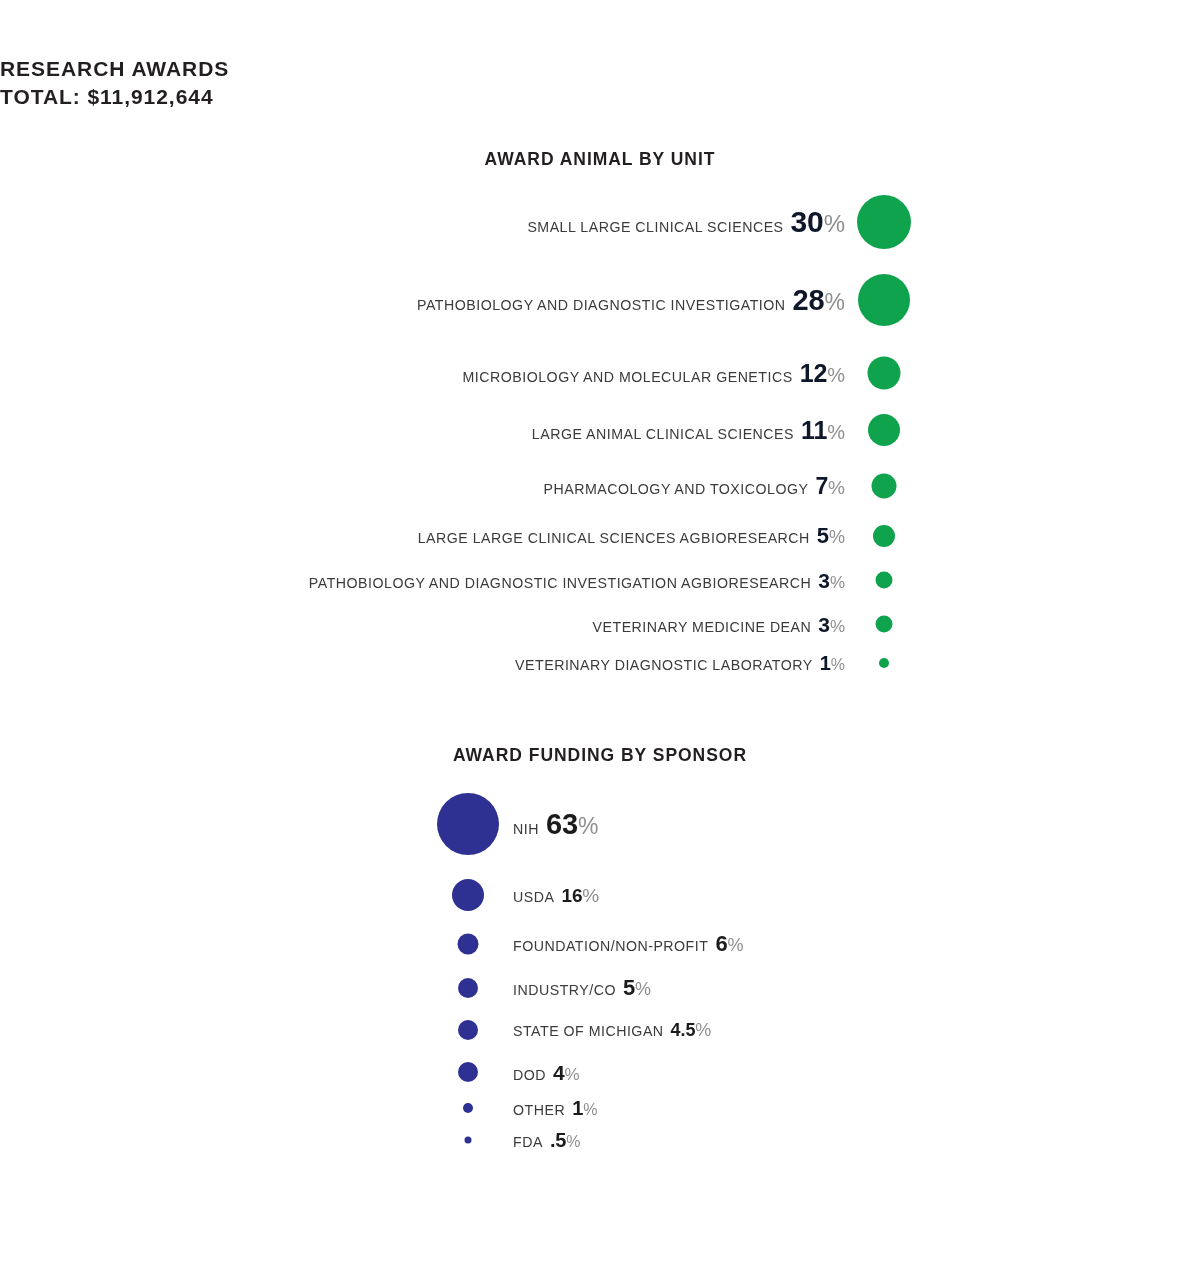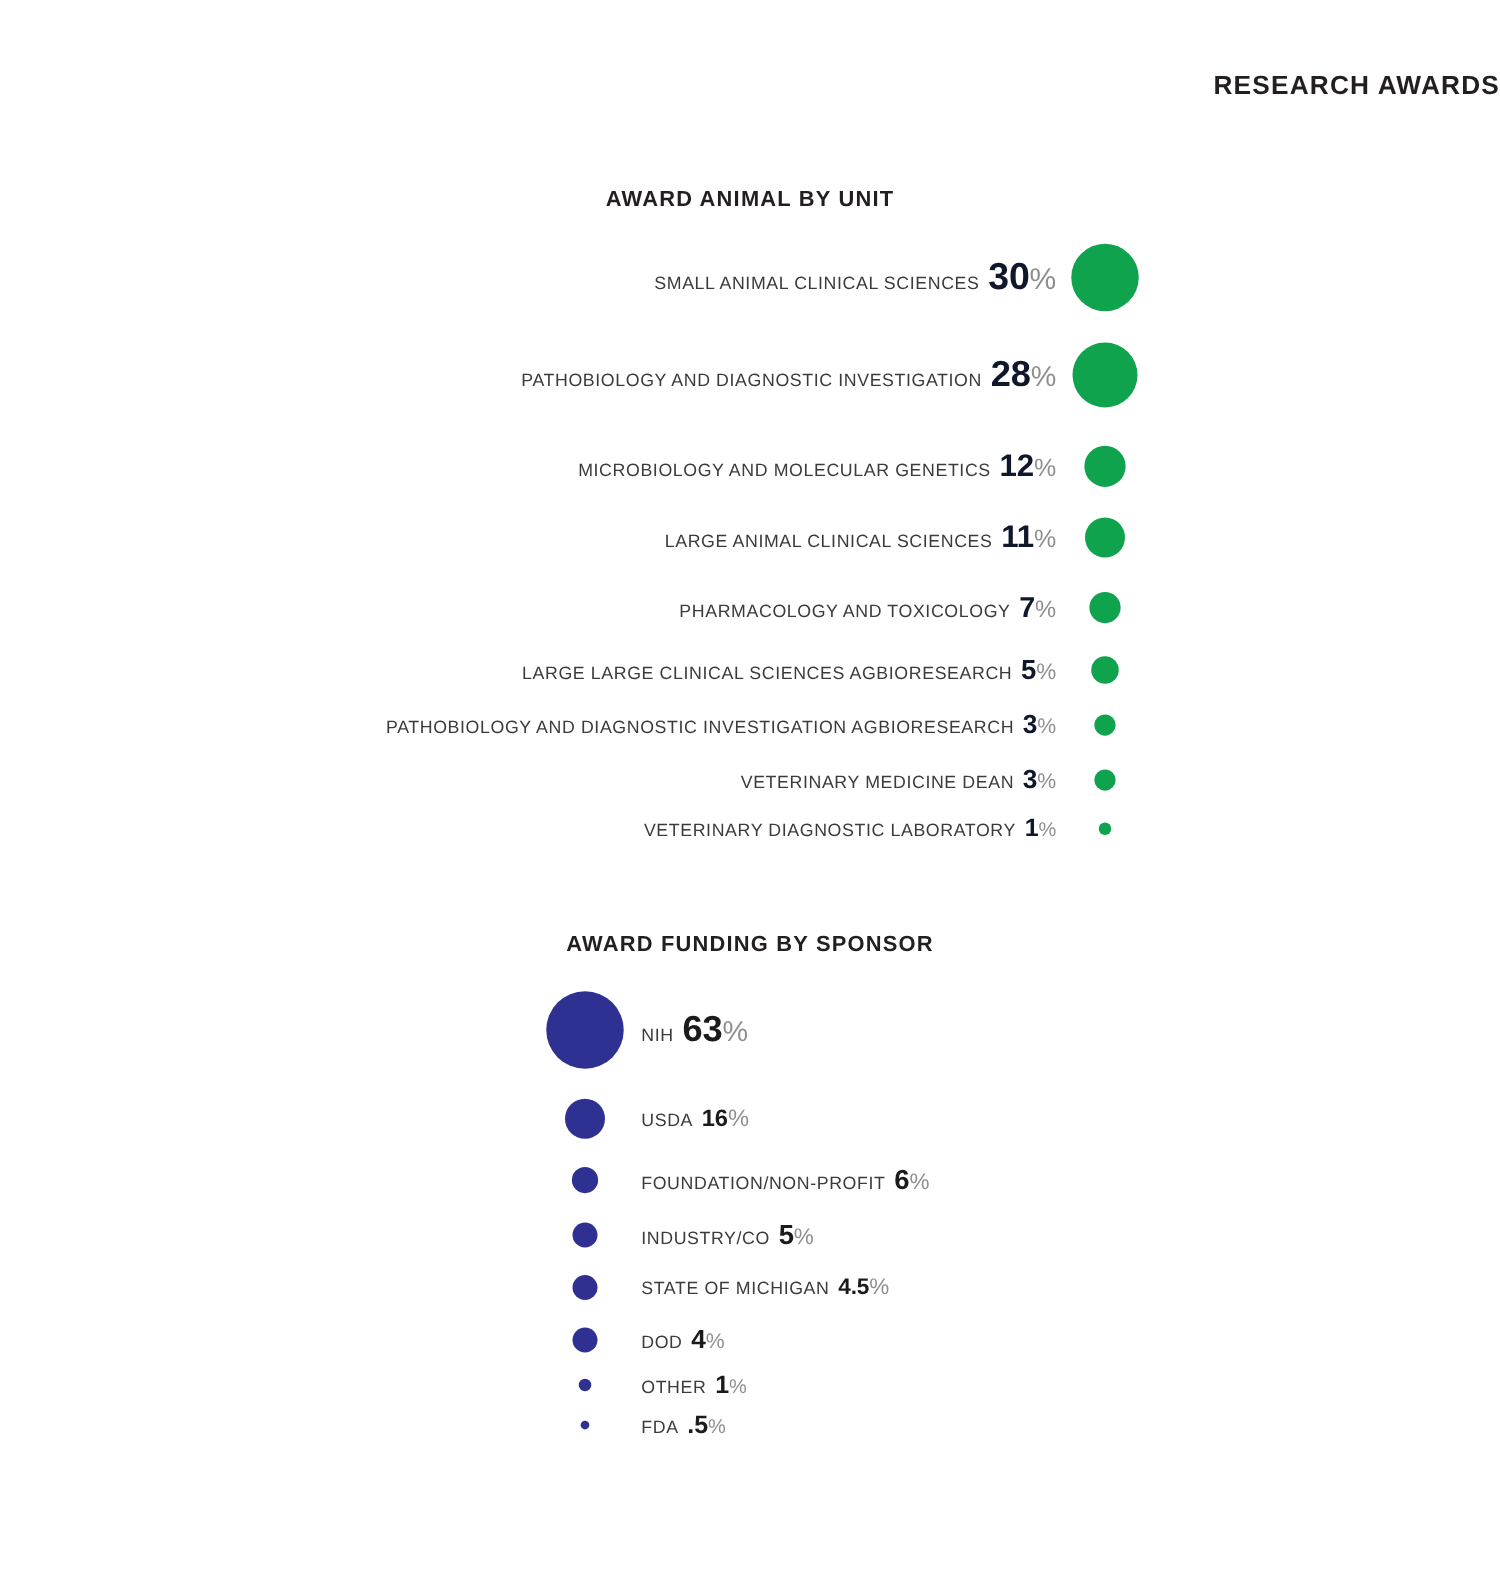--- a/index.html
+++ b/index.html
@@ -22,21 +22,21 @@
     width: 1200px;
     height: 1276px;
   }
 
   
   .main-title {
     position: absolute;
     left: 0;
     top: 55px;
     width: 1200px;
-    text-align: right;
+    text-align: left;
     font-weight: 700;
     font-size: 21px;
     letter-spacing: 0.045em;
     line-height: 1.35;
     color: #231f20;
   }
   .main-title .line2 { display: block; }
 
   .section-title {
     position: absolute;
@@ -146,27 +146,28 @@
     vertical-align: baseline;
   }
 </style>
 </head>
 <body>
 
 <div class="page">
 
   <div class="main-title">
     <span>RESEARCH AWARDS</span>
+    <span class="line2">TOTAL: $11,912,644</span>
   </div>
 
   <div class="section-title" id="unit-title">AWARD ANIMAL BY UNIT</div>
 
   <div class="unit-section" id="unit-section">
       <div class="unit-row" style="top: 222px;">
-        <div class="unit-text"><span class="unit-label">SMALL ANIMAL CLINICAL SCIENCES</span><span class="unit-value" style="font-size: 30px;">30</span><span class="unit-pct" style="font-size: 24px;">%</span></div>
+        <div class="unit-text"><span class="unit-label">SMALL LARGE CLINICAL SCIENCES</span><span class="unit-value" style="font-size: 30px;">30</span><span class="unit-pct" style="font-size: 24px;">%</span></div>
         <div class="unit-dot" style="width: 54px; height: 54px; background: rgb(16, 163, 78);"></div>
       </div>
       <div class="unit-row" style="top: 300px;">
         <div class="unit-text"><span class="unit-label">PATHOBIOLOGY AND DIAGNOSTIC INVESTIGATION</span><span class="unit-value" style="font-size: 29px;">28</span><span class="unit-pct" style="font-size: 23px;">%</span></div>
         <div class="unit-dot" style="width: 52px; height: 52px; background: rgb(16, 163, 78);"></div>
       </div>
       <div class="unit-row" style="top: 373px;">
         <div class="unit-text"><span class="unit-label">MICROBIOLOGY AND MOLECULAR GENETICS</span><span class="unit-value" style="font-size: 25px;">12</span><span class="unit-pct" style="font-size: 20px;">%</span></div>
         <div class="unit-dot" style="width: 33px; height: 33px; background: rgb(16, 163, 78);"></div>
       </div>

